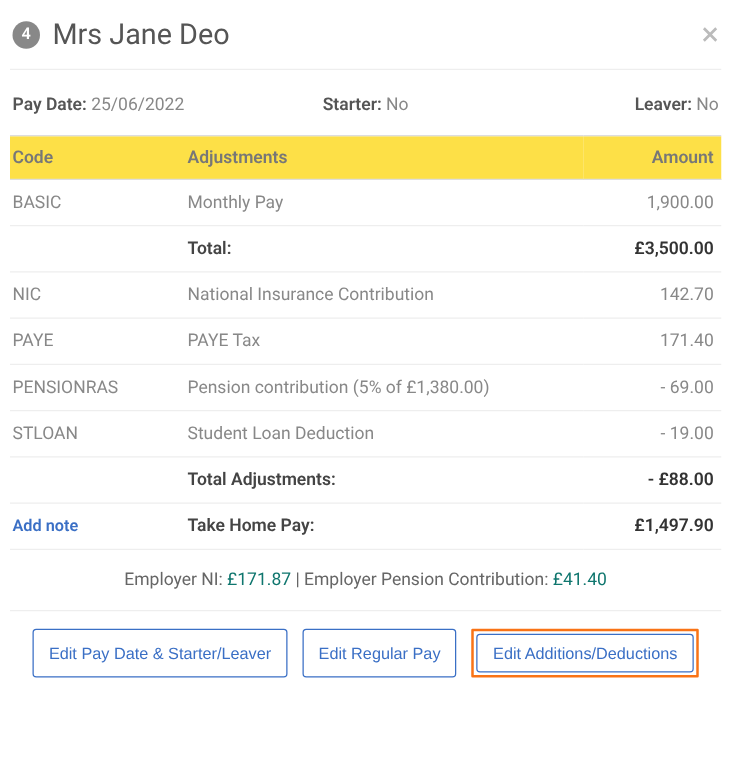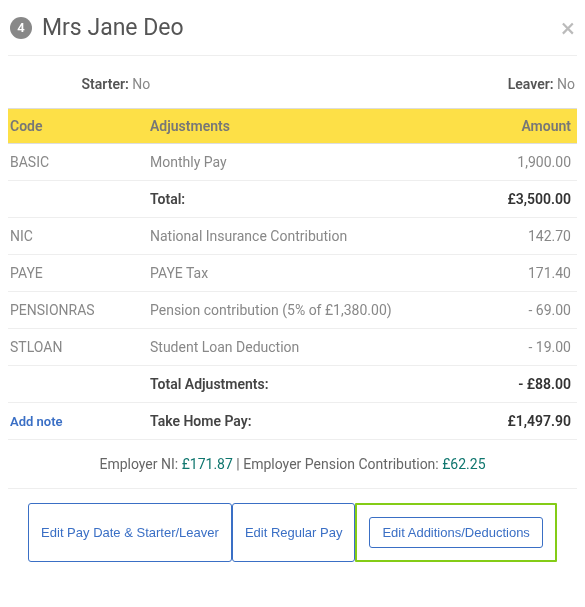--- a/index.html
+++ b/index.html
@@ -92,48 +92,53 @@
     text-align: center;
     font-size: 14px;
     color: #666;
     padding: 16px 0 12px;
   }
   .employer-row .lnk { color: #0f766e; }
   .divider { border-top: 1px solid #eee; margin: 4px 0 14px; }
   .btn-row {
     display: flex;
     justify-content: center;
+    gap: 12px;
   }
   .btn {
     border: 1px solid #3a6fc5;
     background: #fff;
     color: #3a6fc5;
     font-size: 13px;
     padding: 7px 12px;
     border-radius: 3px;
     cursor: pointer;
   }
   .highlight-box {
-    border: 2px solid #84cc16;
-    padding: 12px;
+    border: 2px solid #f97316;
+    padding: 2px;
     border-radius: 1px;
   }
 </style>
 </head>
 <body>
 
 <div class="modal">
 
   <div class="header">
     <div class="num-circle">4</div>
     <div class="title">Mrs Jane Deo</div>
     <div class="close-x">×</div>
   </div>
 
   <div class="meta-row">
+    <div class="meta-field">
+      <span class="meta-label">Pay Date:</span>
+      <span class="meta-val">25/06/2022</span>
+    </div>
     <div class="meta-field center">
       <span class="meta-label">Starter:</span>
       <span class="meta-val">No</span>
     </div>
     <div class="meta-field right">
       <span class="meta-label">Leaver:</span>
       <span class="meta-val">No</span>
     </div>
   </div>
 
@@ -185,21 +190,21 @@
         <td>
           <span class="add-note">Add note</span>
         </td>
         <td class="lbl">Take Home Pay:</td>
         <td class="amt">£1,497.90</td>
       </tr>
     </tbody>
   </table>
 
   <div class="employer-row">
-    <span>Employer NI: </span><span class="lnk">£171.87</span><span> | </span><span>Employer Pension Contribution: </span><span class="lnk">£62.25</span>
+    <span>Employer NI: </span><span class="lnk">£171.87</span><span> | </span><span>Employer Pension Contribution: </span><span class="lnk">£41.40</span>
   </div>
 
   <div class="divider"></div>
 
   <div class="btn-row">
     <button class="btn">Edit Pay Date &amp; Starter/Leaver</button>
     <button class="btn">Edit Regular Pay</button>
     <span class="highlight-box">
       <button class="btn">Edit Additions/Deductions</button>
     </span>

